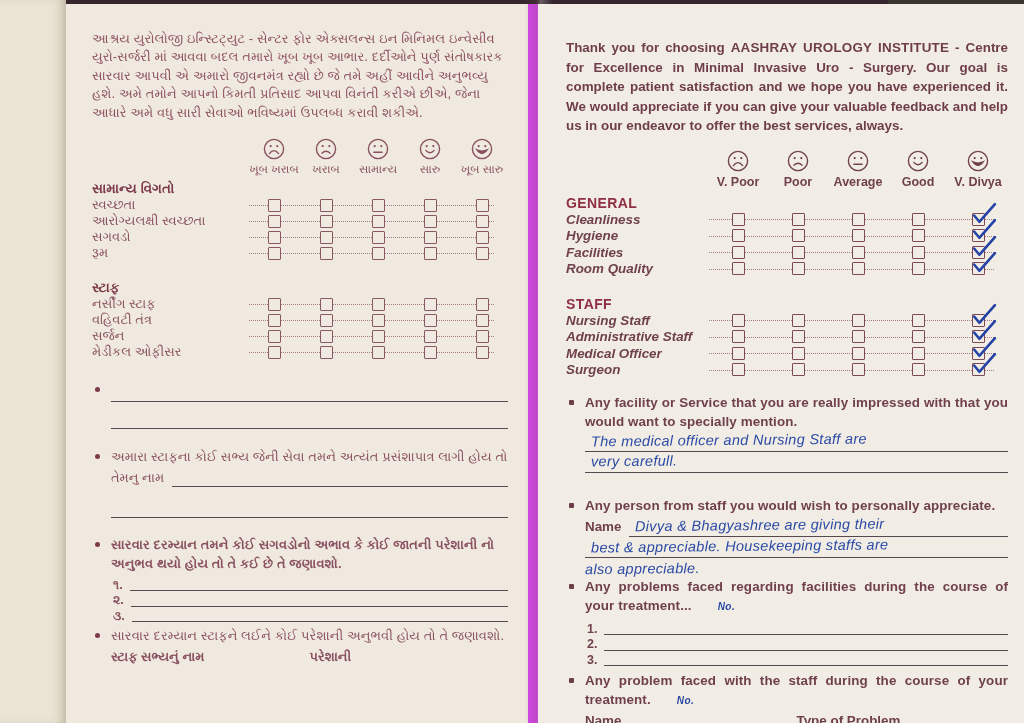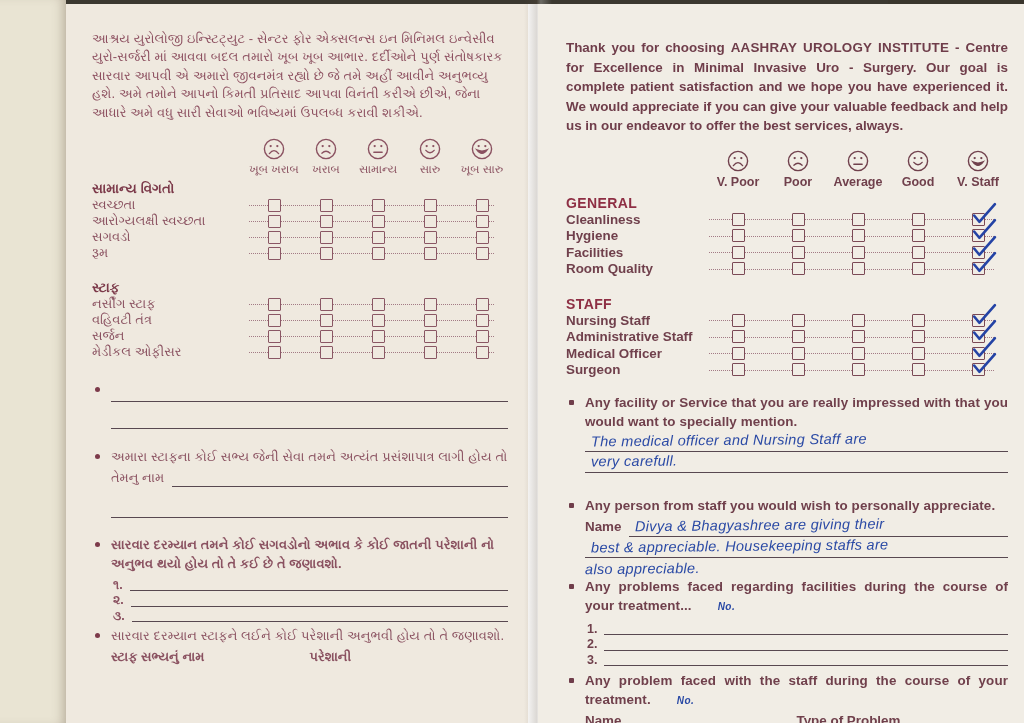--- a/index.html
+++ b/index.html
@@ -3,21 +3,21 @@
 <meta charset="utf-8">
 <style>
   :root{
     --pageL:#efe9df; --pageR:#f1ede5; --strip:#e9e4d3;
     --inkL:#8a5160; --inkLb:#7c3a4a; --inkR:#70404c; --inkRb:#8e2f44;
     --dot:#a37a85; --line:#584850; --hand:#2b4aa5; --check:#2443a5;
   }
   *{box-sizing:border-box; margin:0; padding:0;}
   html,body{width:1024px; height:723px; overflow:hidden;}
   body{font-family:"Liberation Sans","DejaVu Sans",sans-serif; background:#efebe0;}
-  .scan{position:relative; width:888px; height:723px; background:#ffffff;}
+  .scan{position:relative; width:888px; height:723px; background:#d946ef;}
   .strip{position:absolute; left:0; top:0; width:66px; height:723px; background:var(--strip);
          box-shadow:inset -9px 0 12px -7px rgba(110,95,75,.45);}
   .topline{position:absolute; left:66px; top:0; width:958px; height:4px; background:#262219; opacity:.9;}
   .fold{position:absolute; left:524px; top:0; width:28px; height:723px;
         background:linear-gradient(90deg, rgba(95,80,62,0) 0%, rgba(95,80,62,.22) 45%, rgba(255,255,255,.25) 60%, rgba(95,80,62,0) 100%);}
   .page{position:absolute; top:4px; height:719px; overflow:hidden;}
   .page-l{left:66px; width:462px; background:var(--pageL); color:var(--inkL); padding:26px 20px 0 26px; font-size:13px;}
   .page-r{left:538px; width:486px; background:var(--pageR); color:var(--inkR); padding:34px 16px 12px 28px; font-size:13.4px;}
   .intro-l{line-height:1.42; letter-spacing:.1px; color:#8d5060;}
   .intro-r{line-height:1.46; text-align:justify; font-weight:600; color:#6f3d4a;}
@@ -31,21 +31,21 @@
   .face-svg{width:24px; height:24px; display:block;}
   .rh-label{font-size:11.5px; margin-top:3px; white-space:nowrap;}
   .page-r .rh-label{font-size:12.5px; font-weight:600;}
 
   .sec-title{font-weight:700; margin-top:6px; color:var(--inkLb); font-size:13.5px;}
   .page-r .sec-title{color:var(--inkRb); font-size:14px; letter-spacing:.4px;}
   .mt{margin-top:19px;}
 
   
   .rrow{display:flex; align-items:center; height:16px; position:relative;}
-  .page-r .rrow{height:16.5px;}
+  .page-r .rrow{height:16.5px;font-style:italic;}
   .rrow::before{content:""; position:absolute; left:1px; right:14px; top:50%; border-top:1.5px dotted var(--dot);}
   .rlabel{position:relative; z-index:1; padding-right:4px; white-space:nowrap; flex:1;}
   .page-l .rlabel{background:var(--pageL);}
   .page-r .rlabel{background:var(--pageR); font-weight:600;}
   .rcells{display:flex; position:relative; z-index:1;}
   .cbox-cell{width:52px; display:flex; justify-content:center;}
   .page-r .cbox-cell{width:60px;}
   .cbox{width:13px; height:13px; border:1.6px solid #8a5764; border-radius:1px; position:relative;}
   .page-l .cbox{background:var(--pageL);}
   .page-r .cbox{background:var(--pageR); border-color:#7b4a56;}
@@ -433,21 +433,21 @@
           <span>
             <svg class="face-svg" viewBox="0 0 26 26">
               <g stroke="currentColor" fill="none" stroke-width="1.5" stroke-linecap="round">
                 <circle cx="13" cy="13" r="10.4"></circle>
                 <circle cx="9.4" cy="9.8" r="1.25" fill="currentColor" stroke="none"></circle>
                 <circle cx="16.6" cy="9.8" r="1.25" fill="currentColor" stroke="none"></circle>
                 <path d="M7.5 14 Q13 21.5 18.5 14 Q13 16.5 7.5 14 Z" fill="currentColor"></path>
               </g>
             </svg>
           </span>
-          <span class="rh-label">V. Staff</span>
+          <span class="rh-label">V. Divya</span>
         </span>
       </div>
 
     <div class="sec-title">GENERAL</div>
     <div>
         <div class="rrow">
           <span class="rlabel">Cleanliness</span>
           <span class="rcells">
             <span class="cbox-cell">
               <span class="cbox"></span>

